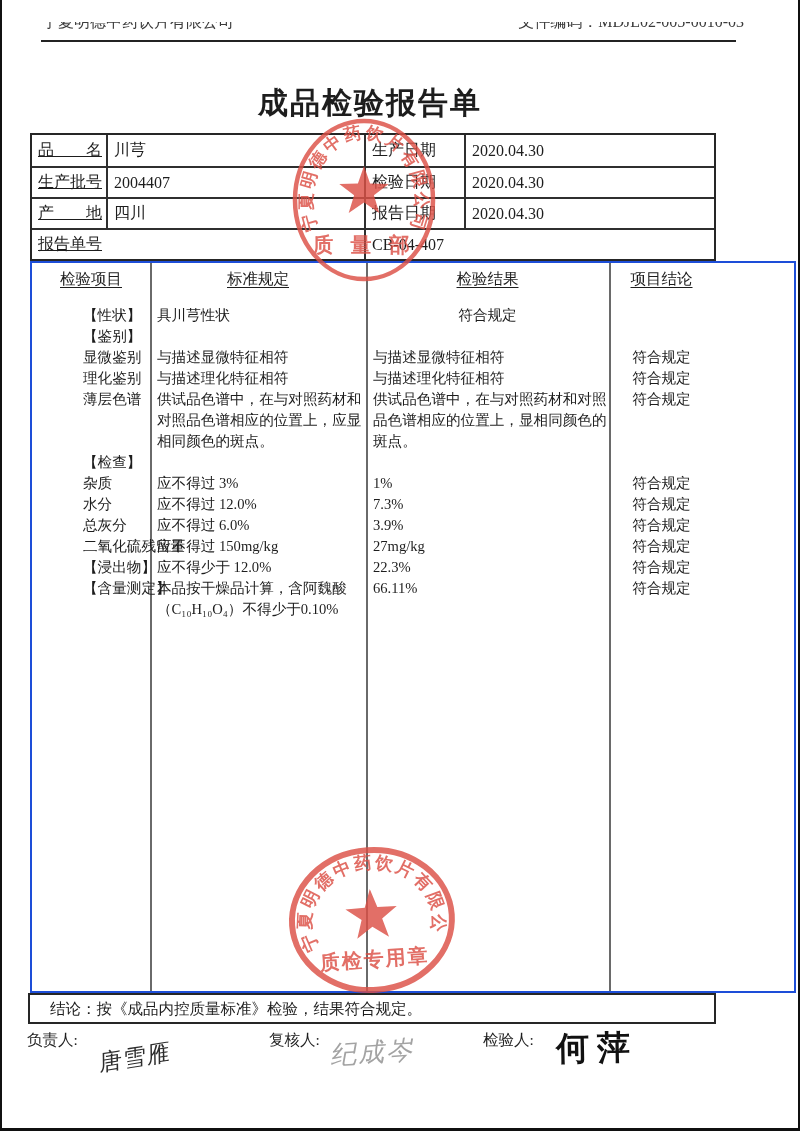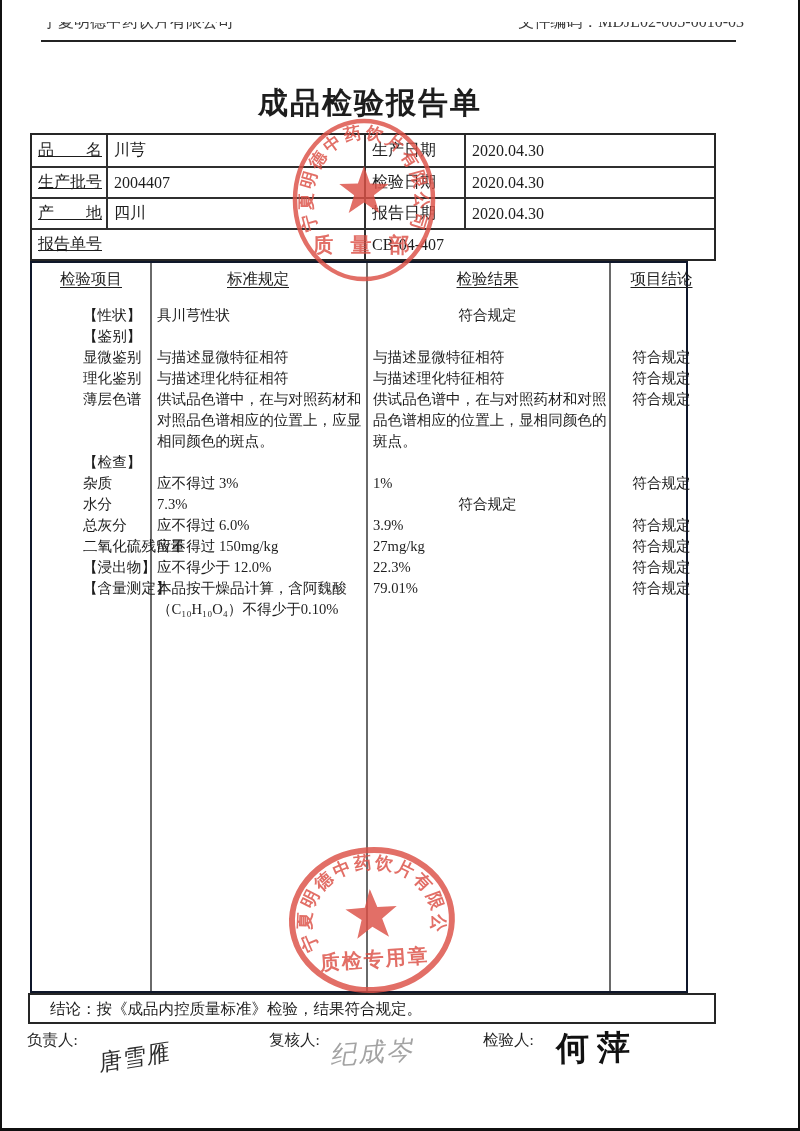--- a/index.html
+++ b/index.html
@@ -22,22 +22,22 @@
   .info-table { position:absolute; left:28px; top:133px; width:686px; height:128px;
     border:2px solid #262626; box-sizing:border-box; display:grid;
     grid-template-columns:74px 258px 100px 250px; grid-auto-rows:31px; z-index:1; }
   .info-cell { border-top:2px solid #2f2f2f; border-left:2px solid #2f2f2f; box-sizing:border-box;
     display:flex; align-items:center; font-size:16px; padding-left:6px; white-space:nowrap; overflow:hidden; }
   .info-cell.r0 { border-top:none; }
   .info-cell.c0 { border-left:none;text-decoration:underline; }
   .span2a { grid-column:1 / 3; }
   .span2b { grid-column:3 / 5; }
   
-  .insp-table { position:absolute; left:28px; top:261px; width:658px; height:732px;
-    border:2px solid #0f172a; box-sizing:border-box; z-index:1; }
+  .insp-table { position:absolute; left:28px; top:261px; width:766px; height:732px;
+    border:2px solid #1d4ed8; box-sizing:border-box; z-index:1; }
   .vline { position:absolute; top:0; bottom:0; width:1.5px; background:#6a6a6a; }
   .v1 { left:118px; } .v2 { left:334px; } .v3 { left:577px; }
   .ihead { position:absolute; top:6px; left:0; right:0; display:grid;
     grid-template-columns:118px 216px 243px 105px; font-size:15.5px; }
   .ihead div { text-align:center; text-decoration:underline; text-underline-offset:3px; }
   .ilines { position:absolute; top:42px; left:0; right:0; }
   .iline { display:grid; grid-template-columns:118px 216px 243px 105px; height:21px; }
   .icell { font-size:14.6px; line-height:21px; white-space:nowrap; overflow:visible; }
   .icell.c1 { padding-left:5px;margin-left:46px; }
   .icell.c2, .icell.c3 { padding-left:7px; }
@@ -152,20 +152,21 @@
           <div class="icell c4"></div>
         </div>
         <div class="iline">
           <div class="icell c1">杂质</div>
           <div class="icell c2">应不得过 3%</div>
           <div class="icell c3">1%</div>
           <div class="icell c4">符合规定</div>
         </div>
         <div class="iline">
           <div class="icell c1">水分</div>
+          <div class="icell c2">应不得过 12.0%</div>
           <div class="icell c3">7.3%</div>
           <div class="icell c4">符合规定</div>
         </div>
         <div class="iline">
           <div class="icell c1">总灰分</div>
           <div class="icell c2">应不得过 6.0%</div>
           <div class="icell c3">3.9%</div>
           <div class="icell c4">符合规定</div>
         </div>
         <div class="iline">
@@ -176,21 +177,21 @@
         </div>
         <div class="iline">
           <div class="icell c1">【浸出物】</div>
           <div class="icell c2">应不得少于 12.0%</div>
           <div class="icell c3">22.3%</div>
           <div class="icell c4">符合规定</div>
         </div>
         <div class="iline">
           <div class="icell c1">【含量测定】</div>
           <div class="icell c2">本品按干燥品计算，含阿魏酸</div>
-          <div class="icell c3">79.01%</div>
+          <div class="icell c3">66.11%</div>
           <div class="icell c4">符合规定</div>
         </div>
         <div class="iline">
           <div class="icell c1"></div>
           <div class="icell c2">（C₁₀H₁₀O₄）不得少于0.10%</div>
           <div class="icell c3"></div>
           <div class="icell c4"></div>
         </div>
       </div>
   </div>

